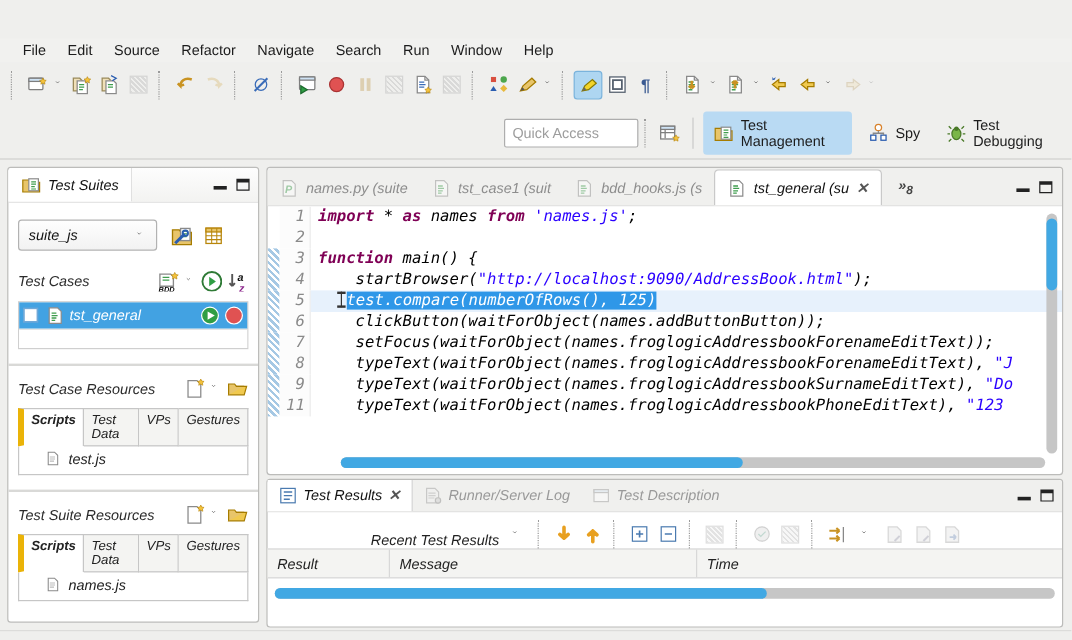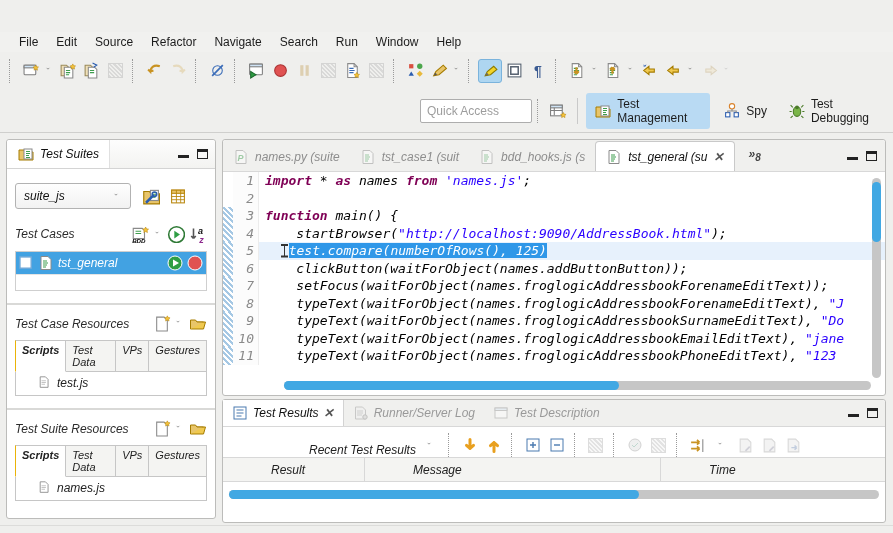--- a/index.html
+++ b/index.html
@@ -48,21 +48,21 @@
   .section-row { display:flex; align-items:center; margin-top:16px; }
   .section-label { color:#2b2b2b; }
   .section-icons { margin-left:auto; display:flex; align-items:center; gap:4px; }
   .tc-list { margin-top:8px; border:1px solid #cfcfcf; }
   .tc-row { height:22px; display:flex; align-items:center; gap:4px; padding:0 3px; }
   .tc-row.sel { background:#42a2e2; color:#fff; }
   .tc-row-empty { height:16px; background:#fff; border-top:1px solid #e4e4e4; }
   .hr { border-top:2px solid #d9d9d7; margin:12px -8px 0 -8px; }
   .rtabs { display:flex; margin-top:8px; font-size:11px; }
   .rtab { padding:3px 6px; border:1px solid #c6c6c6; border-left:none; color:#222; background:#f4f4f2; }
-  .rtab:first-child { border-left:1px solid #eab308; }
+  .rtab:first-child { border-left:5px solid #eab308; }
   .rtab.on { background:#fff; border-bottom:1px solid #fff; font-weight:bold; }
   .rlist { border:1px solid #c6c6c6; border-top:none; padding:3px 0 5px 22px; display:flex; align-items:center; gap:5px; }
 
   
   .editor { left:222px; top:6px; width:664px; height:257px; }
   .ed-tabbar { height:32px; display:flex; align-items:flex-end; background:#f0f0ee; border-radius:3px 3px 0 0; border-bottom:1px solid #d8d8d8; }
   .ed-tab { height:28px; display:flex; align-items:center; gap:6px; padding:0 10px; color:#8d8d8d; font-size:12px; white-space:nowrap; }
   .ed-tab.on { background:#fff; color:#111; border:1px solid #c9c9c9; border-bottom:none; border-radius:4px 4px 0 0; height:30px; }
   .more-tabs { margin-left:14px; color:#444; font-size:12px; font-weight:bold; align-self:center; }
   .ed-winbtns { margin-left:auto; align-self:center; display:flex; gap:8px; padding-right:8px; }
@@ -85,21 +85,21 @@
   .vthumb { position:absolute; left:0; width:9px; background:#41a8e3; border-radius:5px; }
 
   
   .results { left:222px; top:266px; width:664px; height:124px; }
   .res-tabbar { height:27px; display:flex; align-items:center; background:#f0f0ee; border-radius:3px 3px 0 0; border-bottom:1px solid #d8d8d8; }
   .res-tab { display:flex; align-items:center; gap:5px; padding:0 9px; height:100%; color:#999; white-space:nowrap; }
   .res-tab.on { background:#fff; color:#111; border-right:1px solid #d3d3d3; }
   .res-toolbar { height:30px; display:flex; align-items:flex-end; justify-content:flex-start; padding-left:86px; }
   .res-toolbar .lbl { color:#222; margin-right:3px; }
   .res-table-head { display:flex; height:25px; background:#f4f4f2; border-top:1px solid #d8d8d8; border-bottom:1px solid #d8d8d8; align-items:center; }
-  .col { padding:0 8px; border-right:1px solid #d8d8d8; height:100%; display:flex; align-items:center; color:#222;margin-left:40px; }
+  .col { padding:0 8px; border-right:1px solid #d8d8d8; height:100%; display:flex; align-items:center; color:#222; }
   .res-scroll { position:relative; margin:8px 6px 0 6px; height:9px; background:#c6c6c6; border-radius:5px; }
 
   
   .statusbar { position:absolute; left:0; bottom:0; width:893px; height:40px; background:#efefed; border-top:1px solid #dcdcda; display:flex; align-items:center; }
   .st-cell { height:26px; display:flex; align-items:center; justify-content:center; border-right:1px solid #dadada; color:#2b2b2b; }
   .st-handle { width:4px; height:22px; border-left:2px dotted #9a9a9a; margin-left:44px; }
 
   .ico { display:inline-flex; align-items:center; justify-content:center; }
 </style>
 </head>
@@ -581,21 +581,20 @@
         <div id="codeLines">
             <div class="code-line"><span class="ruler"></span><span class="lnum">1</span><span class="ctext"><span class="kw">import</span><span class=""> * </span><span class="kw">as</span><span class=""> names </span><span class="kw">from</span><span class="str"> 'names.js'</span><span class="">;</span></span></div>
             <div class="code-line"><span class="ruler"></span><span class="lnum">2</span><span class="ctext"></span></div>
             <div class="code-line"><span class="ruler chg"></span><span class="lnum">3</span><span class="ctext"><span class="kw">function</span><span class=""> main() {</span></span></div>
             <div class="code-line"><span class="ruler chg"></span><span class="lnum">4</span><span class="ctext"><span class="">    startBrowser(</span><span class="str">"http://localhost:9090/AddressBook.html"</span><span class="">);</span></span></div>
             <div class="code-line cur"><span class="ruler chg"></span><span class="lnum">5</span><span class="ctext"><span class="">  </span><span class="ibeam"></span><span class="sel">test.compare(numberOfRows(), 125)</span></span></div>
             <div class="code-line"><span class="ruler chg"></span><span class="lnum">6</span><span class="ctext"><span class="">    clickButton(waitForObject(names.addButtonButton));</span></span></div>
             <div class="code-line"><span class="ruler chg"></span><span class="lnum">7</span><span class="ctext"><span class="">    setFocus(waitForObject(names.froglogicAddressbookForenameEditText));</span></span></div>
             <div class="code-line"><span class="ruler chg"></span><span class="lnum">8</span><span class="ctext"><span class="">    typeText(waitForObject(names.froglogicAddressbookForenameEditText), </span><span class="str">"J</span></span></div>
             <div class="code-line"><span class="ruler chg"></span><span class="lnum">9</span><span class="ctext"><span class="">    typeText(waitForObject(names.froglogicAddressbookSurnameEditText), </span><span class="str">"Do</span></span></div>
-            <div class="code-line"><span class="ruler chg"></span><span class="lnum">10</span><span class="ctext"><span class="">    typeText(waitForObject(names.froglogicAddressbookEmailEditText), </span><span class="str">"jane</span></span></div>
             <div class="code-line"><span class="ruler chg"></span><span class="lnum">11</span><span class="ctext"><span class="">    typeText(waitForObject(names.froglogicAddressbookPhoneEditText), </span><span class="str">"123</span></span></div>
           </div>
         <div class="hscroll">
             <div class="hthumb" id="edHThumb" style="left: 0%; width: 57%;"></div>
           </div>
         <div class="vscroll">
             <div class="vthumb" id="edVThumb" style="top: 2%; height: 30%;"></div>
           </div>
       </div>
     </div>

